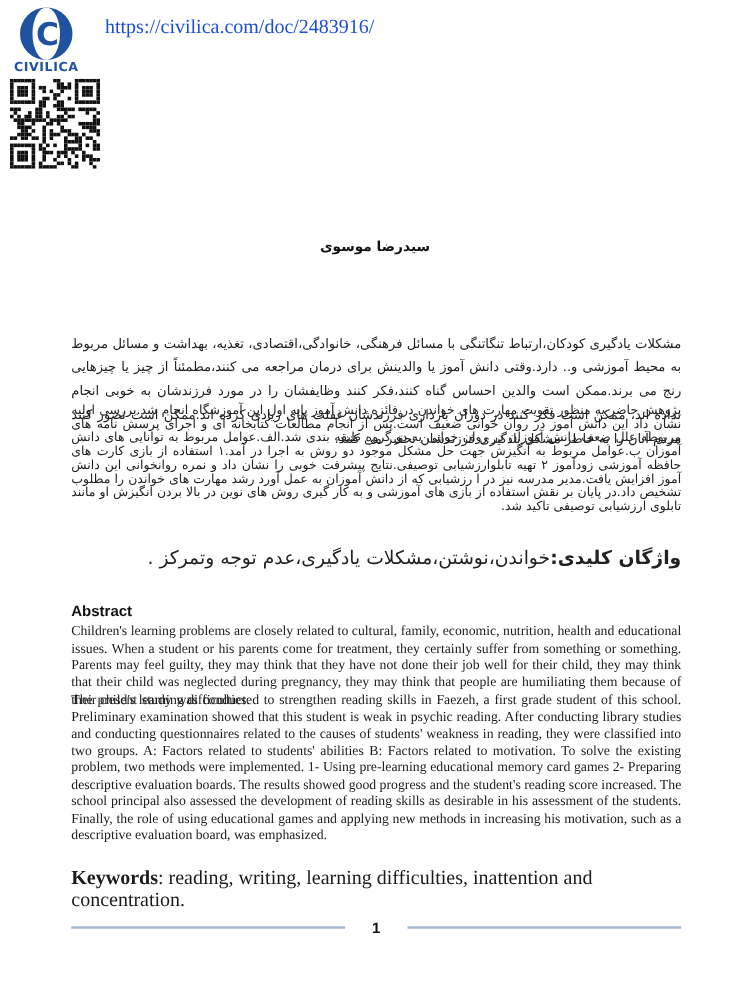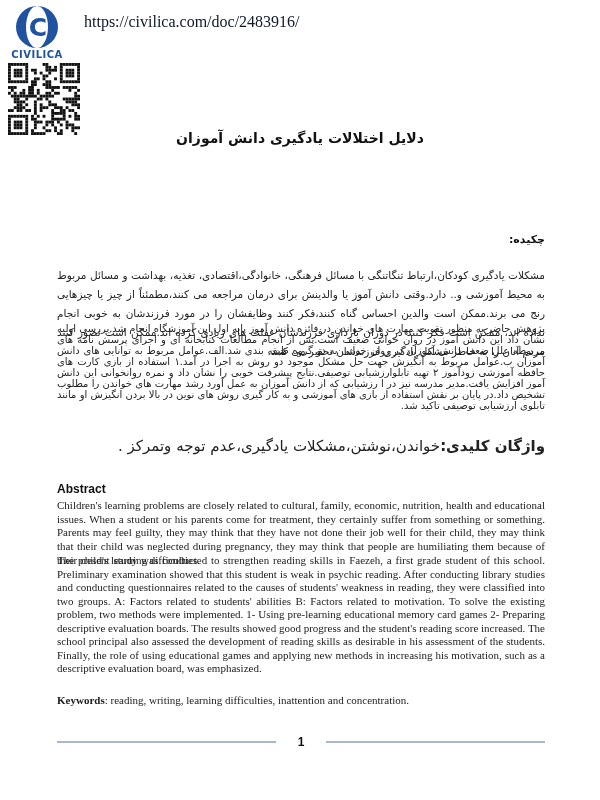--- a/index.html
+++ b/index.html
@@ -6,21 +6,21 @@
   .page{
     position:relative;width:600px;height:800px;background:#ffffff;overflow:hidden;
     font-family:"DejaVu Sans",sans-serif;color:#1b1b1b;
   }
   
   .logo{position:absolute;left:8px;top:5px;width:58px;text-align:center;}
   .logo svg{display:block;margin:0 auto;}
   .logo-text{font-family:"DejaVu Sans",sans-serif;font-weight:bold;font-size:10px;
     letter-spacing:.5px;color:var(--logo-color);margin-top:0;}
   .url{position:absolute;left:84px;top:13px;font-family:"Liberation Serif",serif;
-    font-size:16px;color:#0f172a;text-decoration:none;}
+    font-size:16px;color:#1d4ed8;text-decoration:none;}
   .qr{position:absolute;left:8px;top:63px;}
   
   .title-fa{position:absolute;top:130px;left:0;width:600px;margin:0;text-align:center;
     direction:rtl;font-size:14px;font-weight:bold;color:#111;}
   .author{position:absolute;top:191px;left:0;width:600px;text-align:center;
     direction:rtl;font-size:11px;font-weight:bold;color:#111;}
   
   .fa-h{position:absolute;top:233px;left:57px;width:488px;margin:0;direction:rtl;
     text-align:right;font-size:11px;font-weight:bold;color:#111;}
   .fa-p1{position:absolute;top:266px;left:57px;width:488px;margin:0;direction:rtl;
@@ -31,21 +31,21 @@
     text-align:right;font-size:15px;color:#222;}
   .fa-kw b{font-weight:bold;}
   
   .en-h{position:absolute;top:482px;left:57px;width:488px;margin:0;
     font-family:"Liberation Sans",sans-serif;font-size:12px;font-weight:bold;color:#111;}
   .en-p{left:57px;width:488px;margin:0;position:absolute;
     font-family:Liberation Serif, serif;font-size:11px;text-align:justify;color:#1b1b1b;}
   .en-p1{top:499px;line-height:13.7px;}
   .en-p2{top:554px;line-height:13.5px;}
   .en-kw{position:absolute;top:694px;left:57px;width:488px;margin:0;
-    font-family:"Liberation Serif",serif;font-size:11px;color:#1b1b1b;}
+    font-family:"Liberation Serif",serif;font-size:16px;color:#1b1b1b;}
   .en-kw b{font-weight:bold;}
   
   .footer{position:absolute;top:735px;left:57px;width:488px;display:flex;align-items:center;}
   .rule{flex:1;height:2px;background:var(--rule-color);}
   .page-num{font-weight:bold;font-size:12px;color:#111;padding:0 22px;
     font-family:"Liberation Sans",sans-serif;}
 </style>
 </head>
 <body>
 
@@ -356,23 +356,22 @@
       <rect x="23.04" y="69.12" width="2.88" height="2.88" fill="#111"></rect>
       <rect x="25.919999999999998" y="69.12" width="2.88" height="2.88" fill="#111"></rect>
       <rect x="28.799999999999997" y="69.12" width="2.88" height="2.88" fill="#111"></rect>
       <rect x="31.68" y="69.12" width="2.88" height="2.88" fill="#111"></rect>
       <rect x="34.56" y="69.12" width="2.88" height="2.88" fill="#111"></rect>
       <rect x="48.96" y="69.12" width="2.88" height="2.88" fill="#111"></rect>
       <rect x="51.839999999999996" y="69.12" width="2.88" height="2.88" fill="#111"></rect>
       <rect x="66.24" y="69.12" width="2.88" height="2.88" fill="#111"></rect>
     </svg>
 
-  <h1 class="title-fa">دلایل اختلالات یادگیری دانش آموزان</h1>
-
-  <h2 class="fa-h">چکیده:</h2>
+  <div class="author">سیدرضا موسوی</div>
+
   <p class="fa-p1">مشکلات یادگیری کودکان،ارتباط تنگاتنگی با مسائل فرهنگی، خانوادگی،اقتصادی، تغذیه، بهداشت و مسائل مربوط به محیط آموزشی و.. دارد.وقتی دانش آموز یا والدینش برای درمان مراجعه می کنند،مطمئناً از چیز یا چیزهایی رنج می برند.ممکن است والدین احساس گناه کنند،فکر کنند وظایفشان را در مورد فرزندشان به خوبی انجام نداده اند، ممکن است فکر کنند در دوران بارداری فرزندشان غفلت های زیادی کرده اند.ممکن است تصور کنند مردم آنان را به خاطر مشکل یادگیری فرزندشان تحقیر می کنند.</p>
   <p class="fa-p2">پژوهش حاضر به منظور تقویت مهارت های خواندن در فائزه دانش آموز پایه اول این آموزشگاه انجام شد.بررسی اولیه نشان داد این دانش آموز در روان خوانی ضعیف است.پس از انجام مطالعات کتابخانه ای و اجرای پرسش نامه های مربوطه علل ضعف دانش آموزان در روان خوانی به دو گروه طبقه بندی شد.الف.عوامل مربوط به توانایی های دانش آموزان ب.عوامل مربوط به انگیزش جهت حل مشکل موجود دو روش به اجرا در آمد.۱ استفاده از بازی کارت های حافظه آموزشی زودآموز ۲ تهیه تابلوارزشیابی توصیفی.نتایج پیشرفت خوبی را نشان داد و نمره روانخوانی این دانش آموز افزایش یافت.مدیر مدرسه نیز در ا رزشیابی که از دانش آموزان به عمل آورد رشد مهارت های خواندن را مطلوب تشخیص داد.در پایان بر نقش استفاده از بازی های آموزشی و به کار گیری روش های نوین در بالا بردن انگیزش او مانند تابلوی ارزشیابی توصیفی تاکید شد.</p>
   <p class="fa-kw"><b>واژگان کلیدی:</b><span>خواندن،نوشتن،مشکلات یادگیری،عدم توجه وتمرکز .</span></p>
 
   <h2 class="en-h">Abstract</h2>
   <p class="en-p en-p1">Children's learning problems are closely related to cultural, family, economic, nutrition, health and educational issues. When a student or his parents come for treatment, they certainly suffer from something or something. Parents may feel guilty, they may think that they have not done their job well for their child, they may think that their child was neglected during pregnancy, they may think that people are humiliating them because of their child's learning difficulties.</p>
   <p class="en-p en-p2">The present study was conducted to strengthen reading skills in Faezeh, a first grade student of this school. Preliminary examination showed that this student is weak in psychic reading. After conducting library studies and conducting questionnaires related to the causes of students' weakness in reading, they were classified into two groups. A: Factors related to students' abilities B: Factors related to motivation. To solve the existing problem, two methods were implemented. 1- Using pre-learning educational memory card games 2- Preparing descriptive evaluation boards. The results showed good progress and the student's reading score increased. The school principal also assessed the development of reading skills as desirable in his assessment of the students. Finally, the role of using educational games and applying new methods in increasing his motivation, such as a descriptive evaluation board, was emphasized.</p>
   <p class="en-kw"><b>Keywords</b><span>: reading, writing, learning difficulties, inattention and concentration.</span></p>
 
   <div class="footer">

